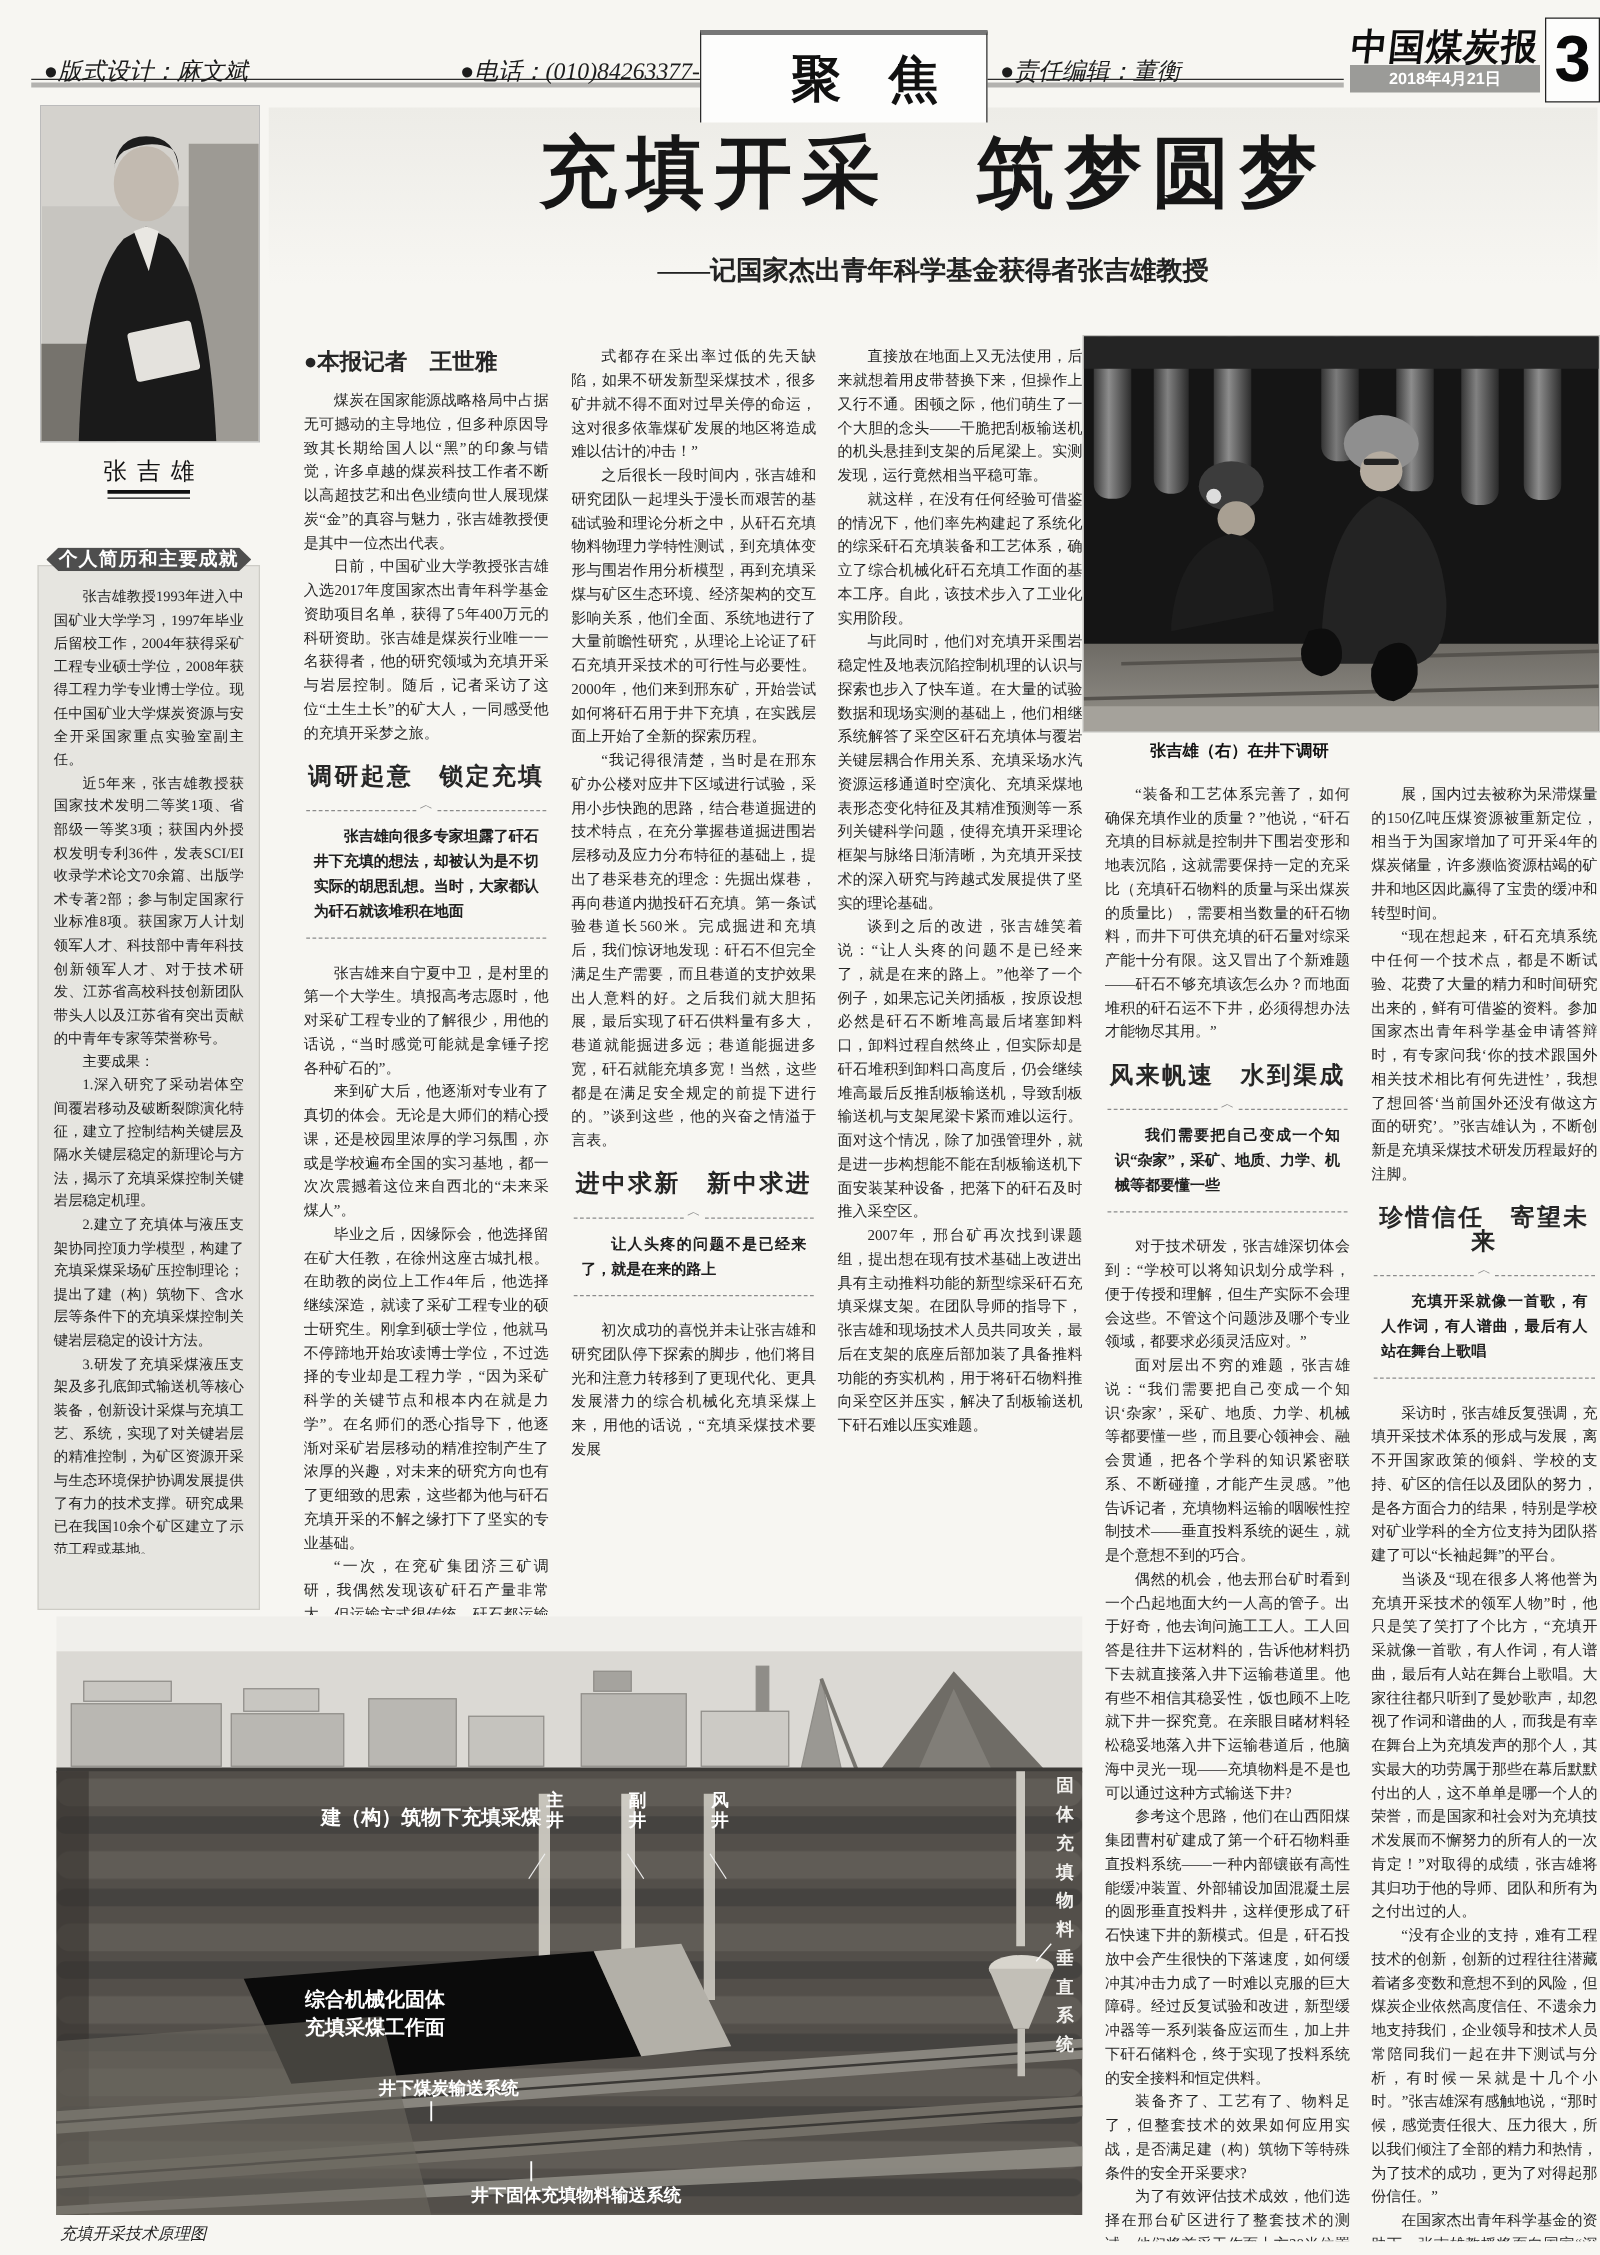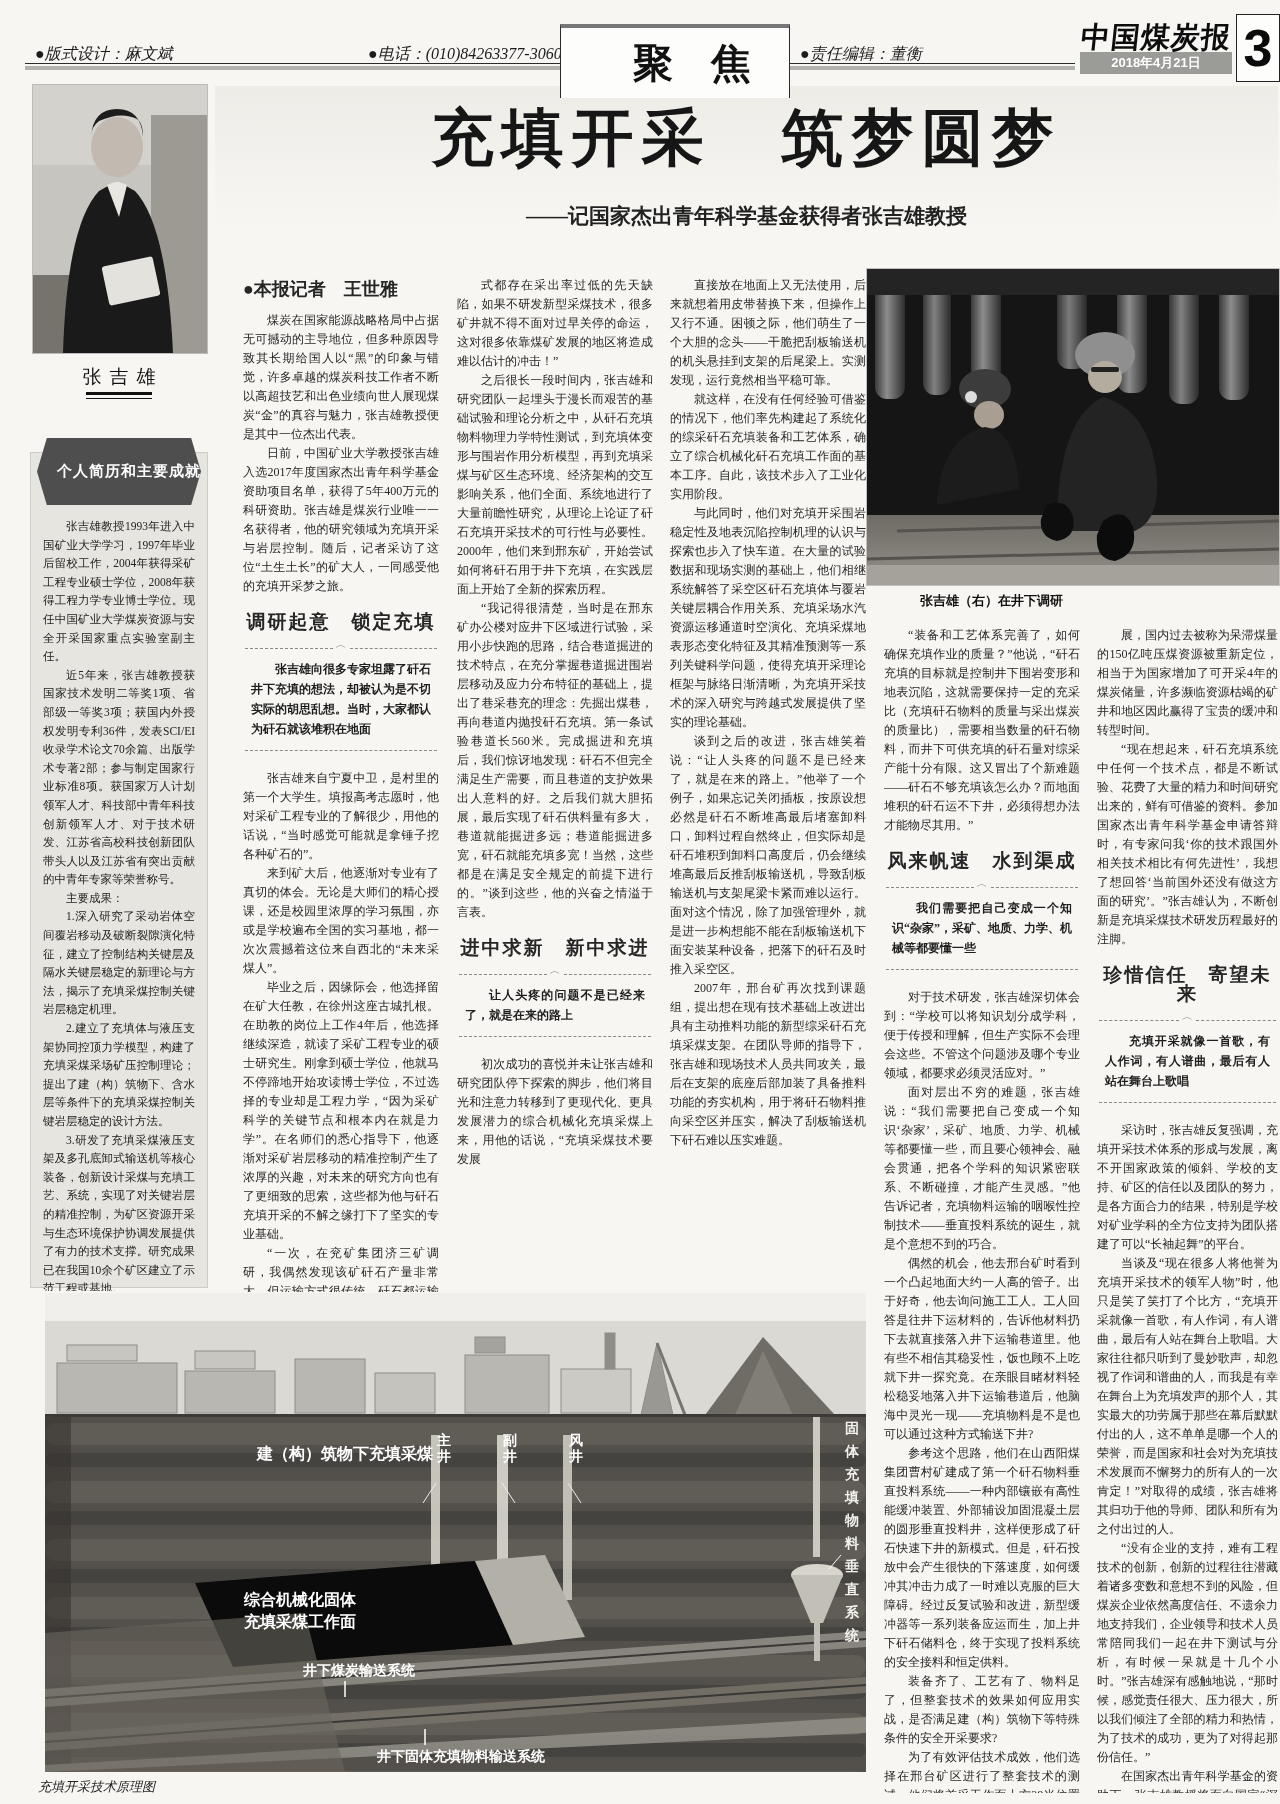--- a/index.html
+++ b/index.html
@@ -1,20 +1,20 @@
 <!DOCTYPE html>
 <html><head>
 <meta charset="utf-8">
 <style>
   html,body{margin:0;padding:0;background:#9a9a9a;}
   #page{position:relative;width:1280px;height:1804px;background:#f7f6f2;margin:0 auto;
         font-family:"Liberation Serif","DejaVu Serif",serif;color:#2a2a2a;overflow:hidden;}
   .sans{font-family:"Liberation Sans","DejaVu Sans",sans-serif;}
   
-  .hdr-item{position:absolute;font-style:italic;font-size:16px;color:#1c1c1c;white-space:nowrap;}
+  .hdr-item{position:absolute;font-style:italic;font-size:19px;color:#1c1c1c;white-space:nowrap;}
   #rule-thin{position:absolute;left:25px;top:63px;width:1050px;height:1px;background:#2b2b2b;}
   #rule-thick{position:absolute;left:25px;top:66px;width:1050px;height:4px;background:#b3b2af;}
   #focus-box{position:absolute;left:560px;top:24px;width:228px;height:70px;background:#fdfdfc;
              border-left:1px solid #2b2b2b;border-right:1px solid #2b2b2b;border-top:4px solid #777;
              display:flex;align-items:center;justify-content:flex-end;z-index:3;}
   #focus-box .t{font-size:40px;font-weight:700;letter-spacing:38px;text-indent:38px;color:#111;}
   #brand{position:absolute;left:1080px;top:18px;width:152px;text-align:center;font-weight:700;
          font-size:29px;transform:skewX(-6deg);letter-spacing:1px;color:#0d0d0d;white-space:nowrap;}
   #brand-date{position:absolute;left:1080px;top:52px;width:152px;height:22px;background:#9b9b98;
               color:#fff;font-size:13px;line-height:22px;text-align:center;font-weight:bold;}
@@ -29,21 +29,21 @@
   #sub-title{position:absolute;left:0;top:116px;width:100%;text-align:center;font-size:21px;
              font-weight:700;color:#222;}
   
   #portrait{position:absolute;left:32px;top:84px;width:174px;height:268px;border:1px solid #bbb;}
   #portrait-name{position:absolute;left:32px;top:364px;width:174px;text-align:center;
                  font-size:19px;letter-spacing:8px;text-indent:8px;color:#111;}
   .name-rule{position:absolute;left:86px;width:66px;background:#111;}
   #profile-panel{position:absolute;left:30px;top:452px;width:178px;height:836px;
                  background:#e6e5e0;border:1px solid #cdccc6;box-sizing:border-box;}
   #profile-banner{position:relative;margin:-15px auto 0;width:164px;background:#4e4e4e;color:#fff;
-                  font-size:15px;font-weight:700;text-align:right;padding:24px 0;letter-spacing:1px;
+                  font-size:15px;font-weight:700;text-align:center;padding:0 0;letter-spacing:1px;
                   clip-path:polygon(6% 0,94% 0,100% 50%,94% 100%,6% 100%,0 50%);}
   #profile-text{padding:12px 12px 0 12px;font-size:11.5px;line-height:18.6px;text-align:justify;
                 height:786px;overflow:hidden;box-sizing:border-box;color:#222;}
   #profile-text p{margin:0;text-indent:2em;}
   
   .col{position:absolute;width:196px;text-align:justify;font-size:12px;line-height:19px;
        overflow:hidden;color:#262626;}
   .col p{margin:0;text-indent:2em;}
   .col-1{left:243px;top:276px;height:1016px;}
   .col-2{left:457px;top:276px;height:1016px;}
@@ -55,21 +55,21 @@
                 font-size:19px;letter-spacing:2px;text-align:center;margin:16px 0 10px;text-indent:0 !important;}
   .quote{margin:2px 2px 12px;}
   .q-rule{display:flex;align-items:center;height:14px;}
   .q-line{flex:1;border-top:1px dashed #8a8a8a;}
   .q-caret{color:#8a8a8a;font-size:11px;line-height:10px;padding:0 3px;transform:translateY(-4px);}
   .q-text{font-weight:700;font-size:12px;line-height:20px;padding:4px 6px;text-indent:2em;color:#1e1e1e;}
   
   #mine-photo{position:absolute;left:866px;top:268px;width:412px;height:316px;border:1px solid #c2c1bd;}
   #photo-caption{position:absolute;left:884px;top:592px;width:380px;font-size:13px;font-weight:700;color:#111;margin-left:36px;}
   #diagram{position:absolute;left:45px;top:1293px;width:821px;height:479px;}
-  #diagram-caption{position:absolute;left:38px;top:1778px;font-size:13px;font-style:italic;color:#222;}
+  #diagram-caption{position:absolute;left:48px;top:1778px;font-size:13px;font-style:italic;color:#222;}
   .svgtext{font-family:"Liberation Sans","DejaVu Sans",sans-serif;}
 </style>
 </head>
 <body>
 
 <div id="page">
 
   <div id="rule-thin"></div>
   <div id="rule-thick"></div>
   <div class="hdr-item" style="left:35px;top:44px;">●版式设计：麻文斌</div>

